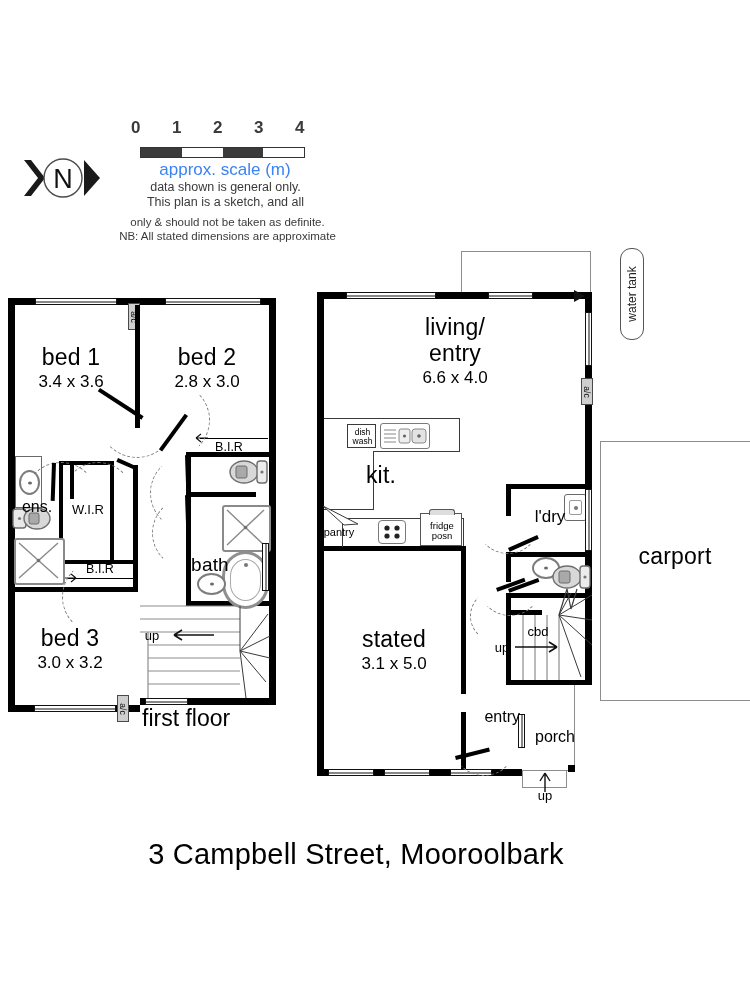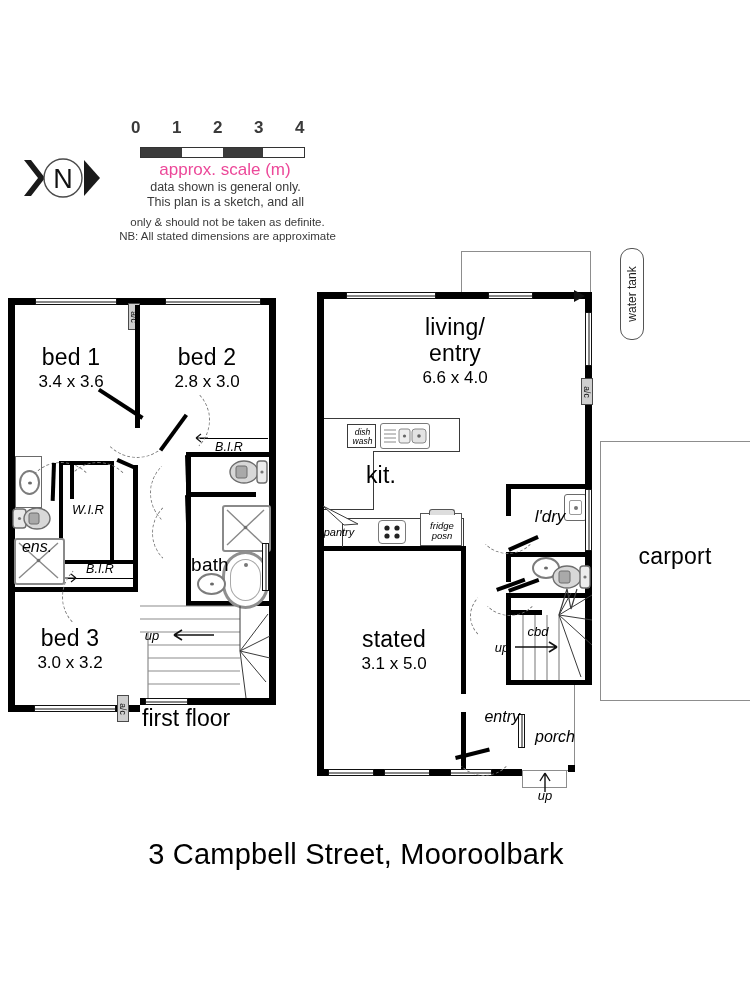--- a/index.html
+++ b/index.html
@@ -11,39 +11,39 @@
   .compass{position:absolute;left:22px;top:156px;width:80px;height:42px;}
   .scale-nums{position:absolute;left:125px;top:118px;width:190px;height:24px;
               font-size:17px;font-weight:bold;color:#3a3a3a;}
   .scale-nums span{position:absolute;top:0;}
   .scale-bar{position:absolute;left:140px;top:147px;width:165px;height:11px;
              border:1px solid #333;box-sizing:border-box;display:flex;}
   .scale-bar i{flex:1 1 0;display:block;}
   .scale-bar i.d{background:#3b3b3b;}
   .scale-bar i.l{background:#ffffff;}
   .scale-cap{position:absolute;left:120px;top:160px;width:210px;text-align:center;
-             font-size:17px;color:#ec4899;}
+             font-size:17px;color:#3b82f6;}
   .note1{position:absolute;left:118px;top:180px;width:215px;text-align:center;
          font-size:12.5px;line-height:15px;color:#3a3a3a;}
   .note2{position:absolute;left:95px;top:215px;width:265px;text-align:center;
          font-size:11.5px;line-height:14px;color:#3a3a3a;}
   
   .wall{position:absolute;background:#000;}
   .thin{position:absolute;background:#000;}
   .hair{position:absolute;background:#8d8d8d;}
   .win{position:absolute;background:#fff;border:1px solid #111;box-sizing:border-box;}
   .win::after{content:"";position:absolute;left:0;right:0;top:50%;height:1px;
               background:#111;transform:translateY(-50%);}
   .winv{position:absolute;background:#fff;border:1px solid #111;box-sizing:border-box;}
   .winv::after{content:"";position:absolute;top:0;bottom:0;left:50%;width:1px;
                background:#111;transform:translateX(-50%);}
   .rm{position:absolute;text-align:center;}
   .rm .nm{font-size:23px;line-height:26px;letter-spacing:.2px;}
   .rm .dim{font-size:17px;line-height:21px;margin-top:1px;}
-  .lbl{position:absolute;font-size:13px;text-align:center;line-height:14px;font-style:italic;}
+  .lbl{position:absolute;font-size:13px;text-align:center;line-height:14px;}
   .lbl.sm{font-size:11px;line-height:12px;}
   .lbl.xs{font-size:8.5px;line-height:9px;}
   .ac{position:absolute;background:#cfcfcf;border:1px solid #4a4a4a;box-sizing:border-box;}
   .ac span{position:absolute;left:50%;top:50%;font-size:8.5px;
            transform:translate(-50%,-50%) rotate(90deg);white-space:nowrap;color:#111;}
   .tank{position:absolute;border:1.5px solid #555;border-radius:11px;background:#fff;}
   .tank span{position:absolute;left:50%;top:50%;font-size:12px;white-space:nowrap;
              transform:translate(-50%,-50%) rotate(-90deg);color:#222;}
   .swing{position:absolute;border:1.6px dashed #7a7a7a;border-radius:50%;
          background:transparent;}
@@ -245,21 +245,21 @@
     <div class="dim">2.8 x 3.0</div>
   </div>
   <div class="rm" style="left:10px;top:625px;width:120px;">
     <div class="nm">bed 3</div>
     <div class="dim">3.0 x 3.2</div>
   </div>
   <div class="rm" style="left:188px;top:552px;width:44px;">
     <div class="nm" style="font-size:19px;">bath</div>
   </div>
 
-  <div class="lbl" style="left:14px;top:500px;width:46px;font-size:16px;margin-top:40px;">ens.</div>
+  <div class="lbl" style="left:14px;top:500px;width:46px;font-size:16px;">ens.</div>
   <div class="lbl" style="left:64px;top:503px;width:48px;font-size:13px;">W.I.R</div>
   <div class="lbl" style="left:64px;top:562px;width:72px;font-size:12.5px;">B.I.R</div>
   <div class="lbl" style="left:198px;top:440px;width:62px;font-size:12.5px;">B.I.R</div>
 
   <div class="floorlbl" style="left:142px;top:705px;">first floor</div>
 </div>
 
 <div class="abs" style="left:300px;top:0px;width:450px;height:820px;">
 
   <div class="hair" style="left:161px;top:251px;width:130px;height:1px;"></div>

